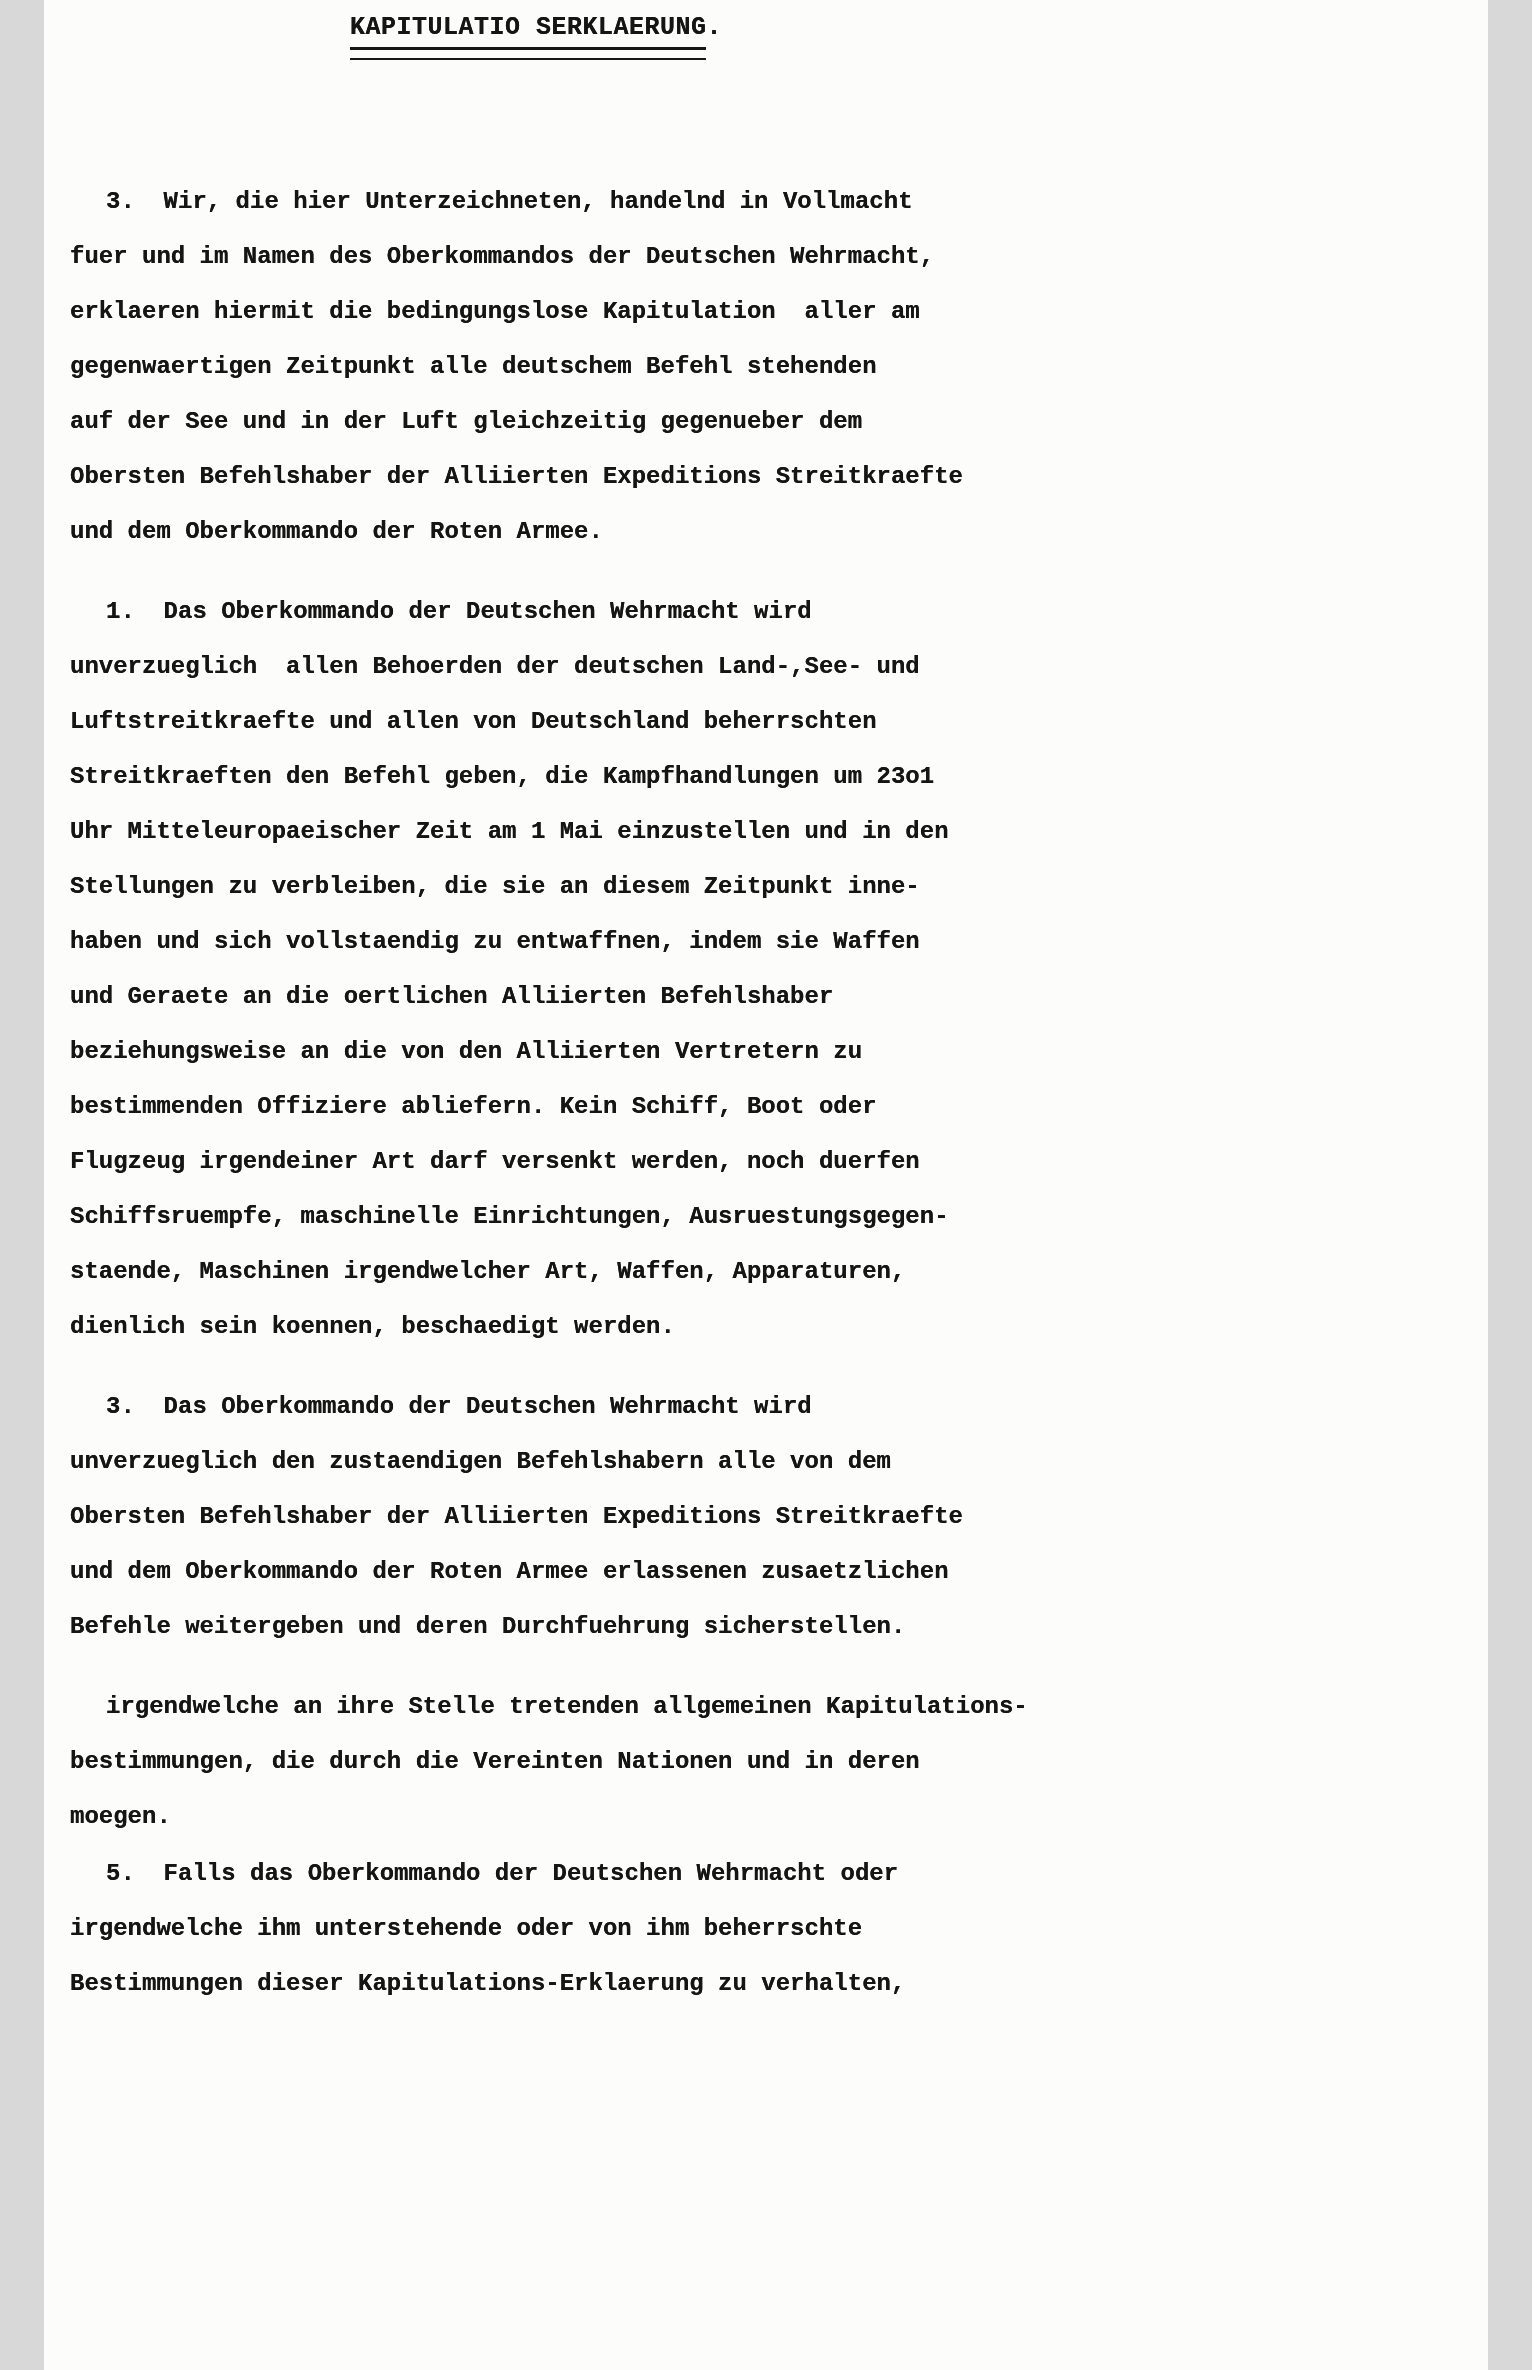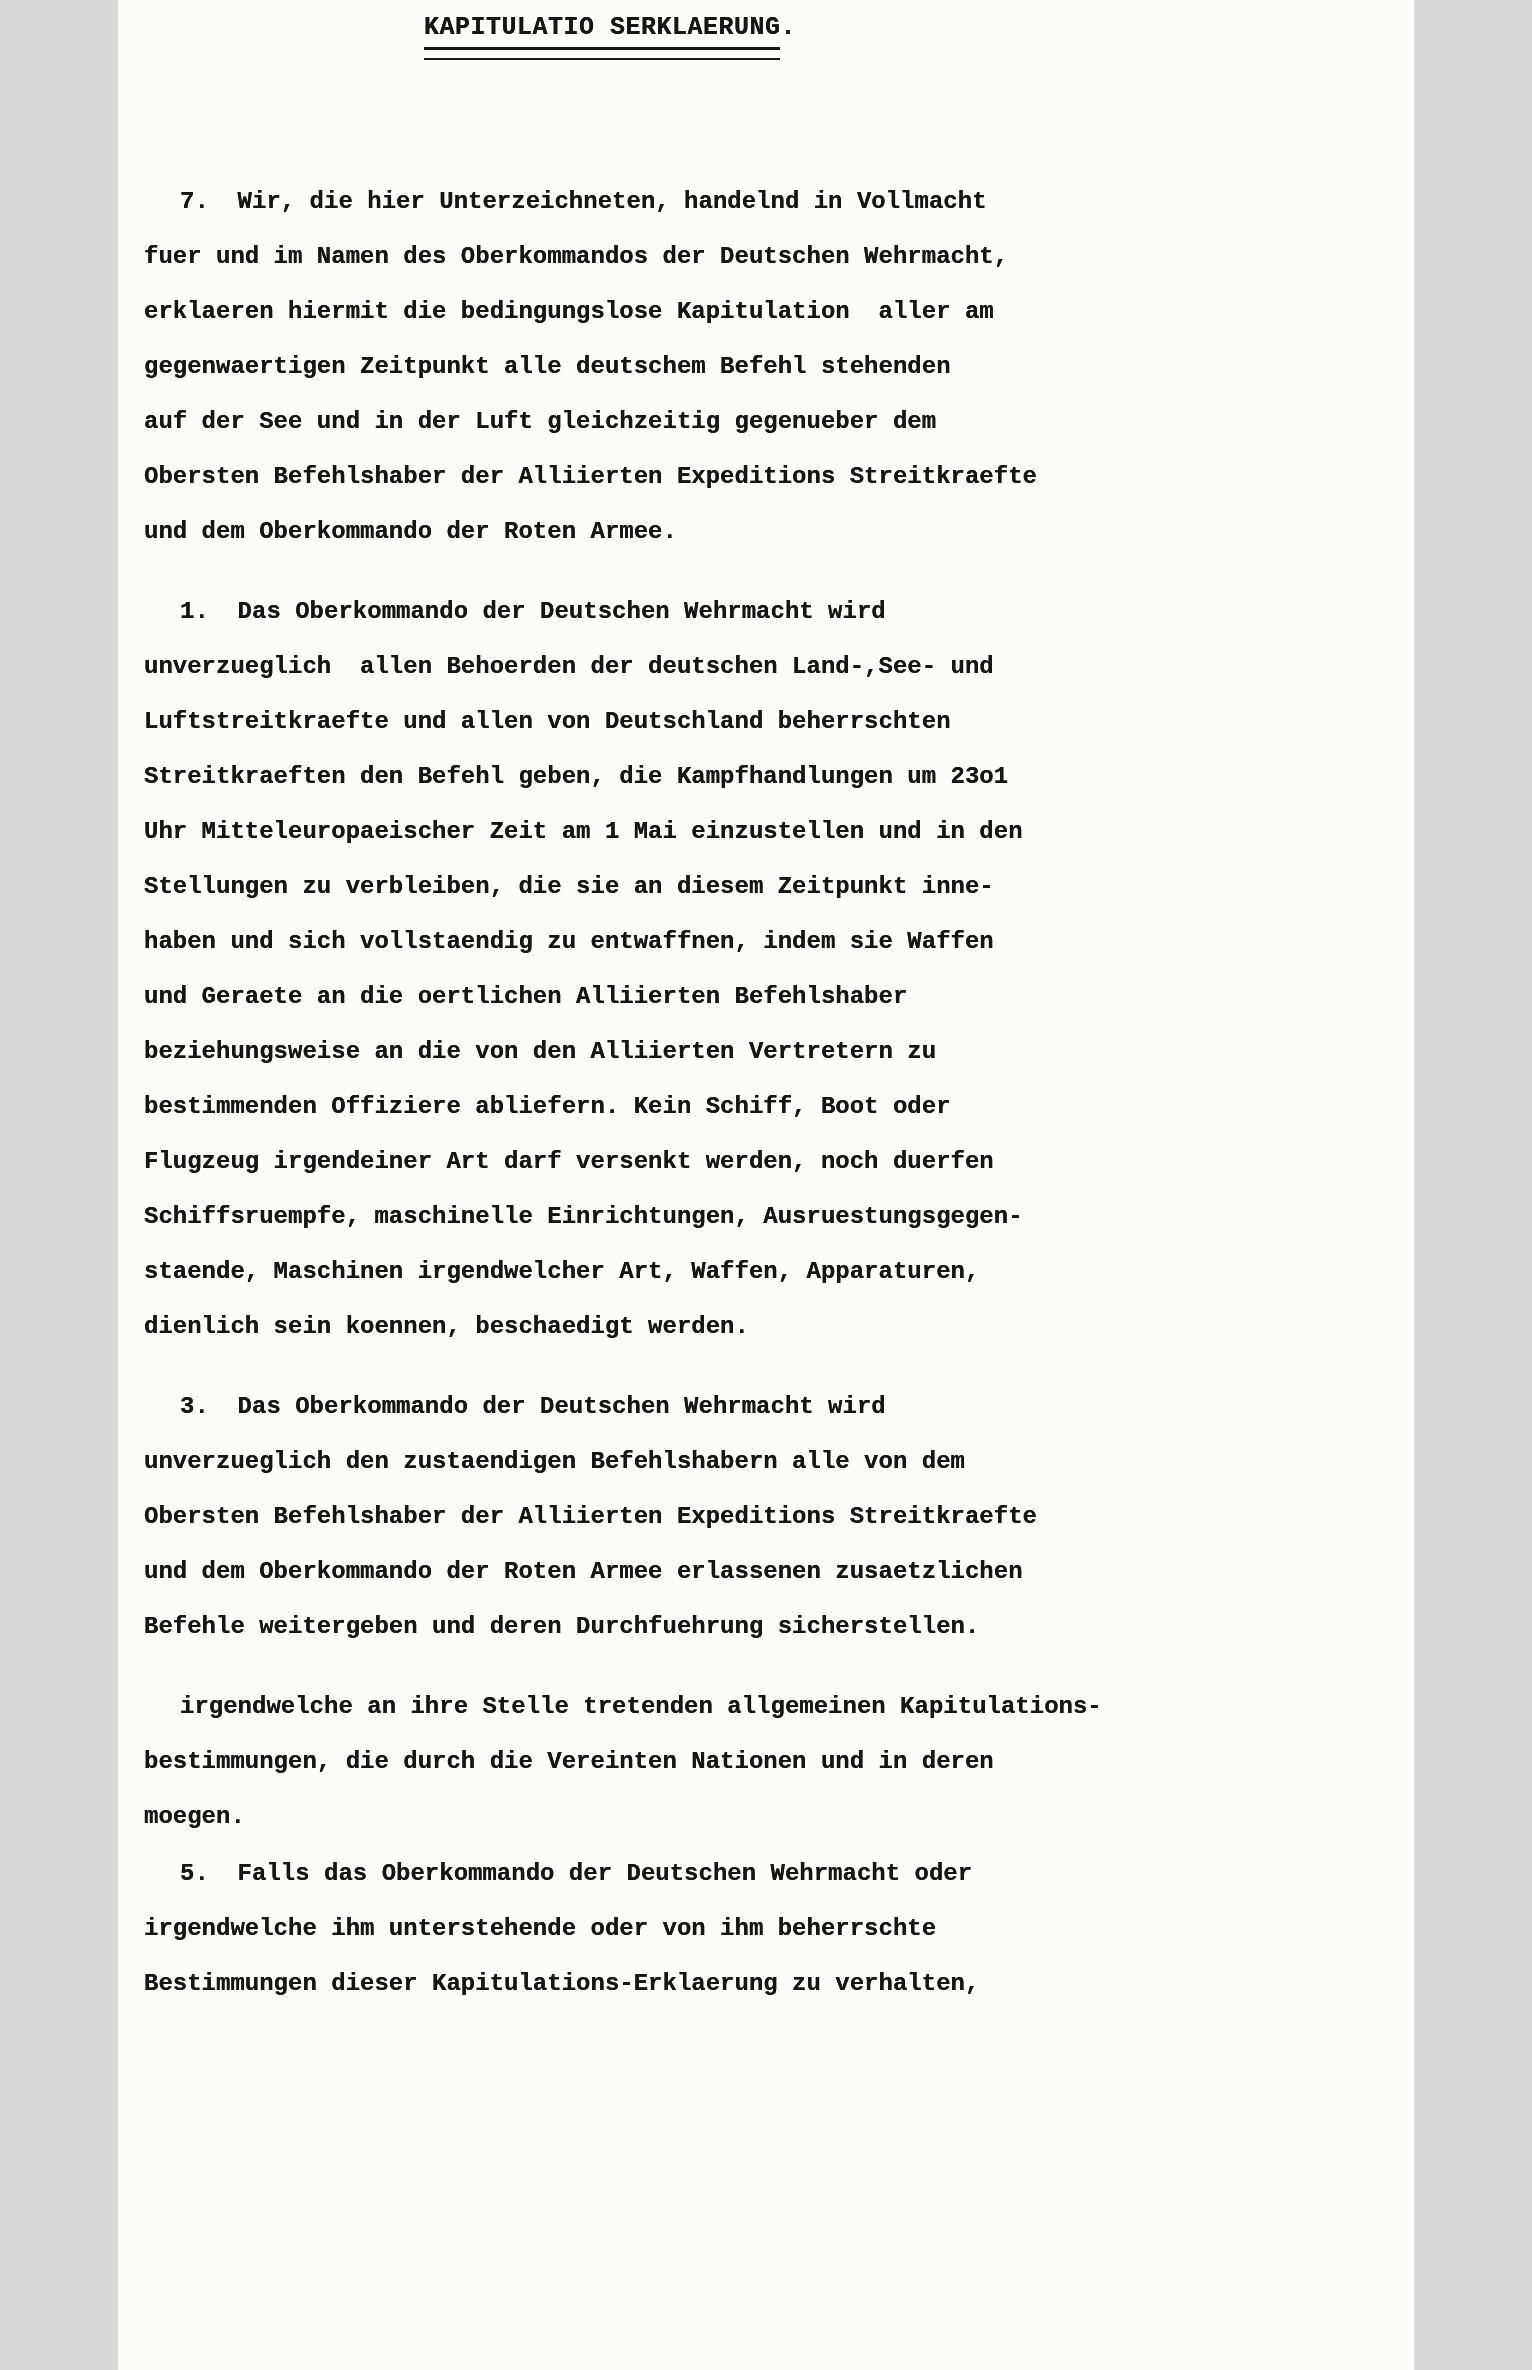--- a/index.html
+++ b/index.html
@@ -1,18 +1,18 @@
 <!DOCTYPE html>
 <html style="font-size:15px"><head>
 <meta charset="utf-8">
 <style>
   html,body{margin:0;padding:0;background:#d8d8d8;}
   .page{
     position:relative;
-    width:1296px;height:2371px;
+    width:1444px;height:2371px;
     margin:0 auto;
     background:#fcfcfa;
     font-family:"Liberation Mono","DejaVu Sans Mono",monospace;
     color:#151515;
     overflow:hidden;
   }
   .title-wrap{position:absolute;left:306px;top:13px;}
   .doc-title{
     font-size:25px;
     font-weight:bold;
@@ -46,21 +46,21 @@
 </head>
 <body>
 
 <div class="page">
   <div class="title-wrap">
     <div class="doc-title">KAPITULATIO SERKLAERUNG.</div>
     <div class="title-underline"></div>
   </div>
   <div class="doc-body">
       <div class="para">
-        <div class="text-line">7.  Wir, die hier Unterzeichneten, handelnd in Vollmacht</div>
+        <div class="text-line">3.  Wir, die hier Unterzeichneten, handelnd in Vollmacht</div>
         <div class="text-line">fuer und im Namen des Oberkommandos der Deutschen Wehrmacht,</div>
         <div class="text-line">erklaeren hiermit die bedingungslose Kapitulation  aller am</div>
         <div class="text-line">gegenwaertigen Zeitpunkt alle deutschem Befehl stehenden</div>
         <div class="text-line">auf der See und in der Luft gleichzeitig gegenueber dem</div>
         <div class="text-line">Obersten Befehlshaber der Alliierten Expeditions Streitkraefte</div>
         <div class="text-line">und dem Oberkommando der Roten Armee.</div>
       </div>
       <div class="para">
         <div class="text-line">1.  Das Oberkommando der Deutschen Wehrmacht wird</div>
         <div class="text-line">unverzueglich  allen Behoerden der deutschen Land-,See- und</div>

